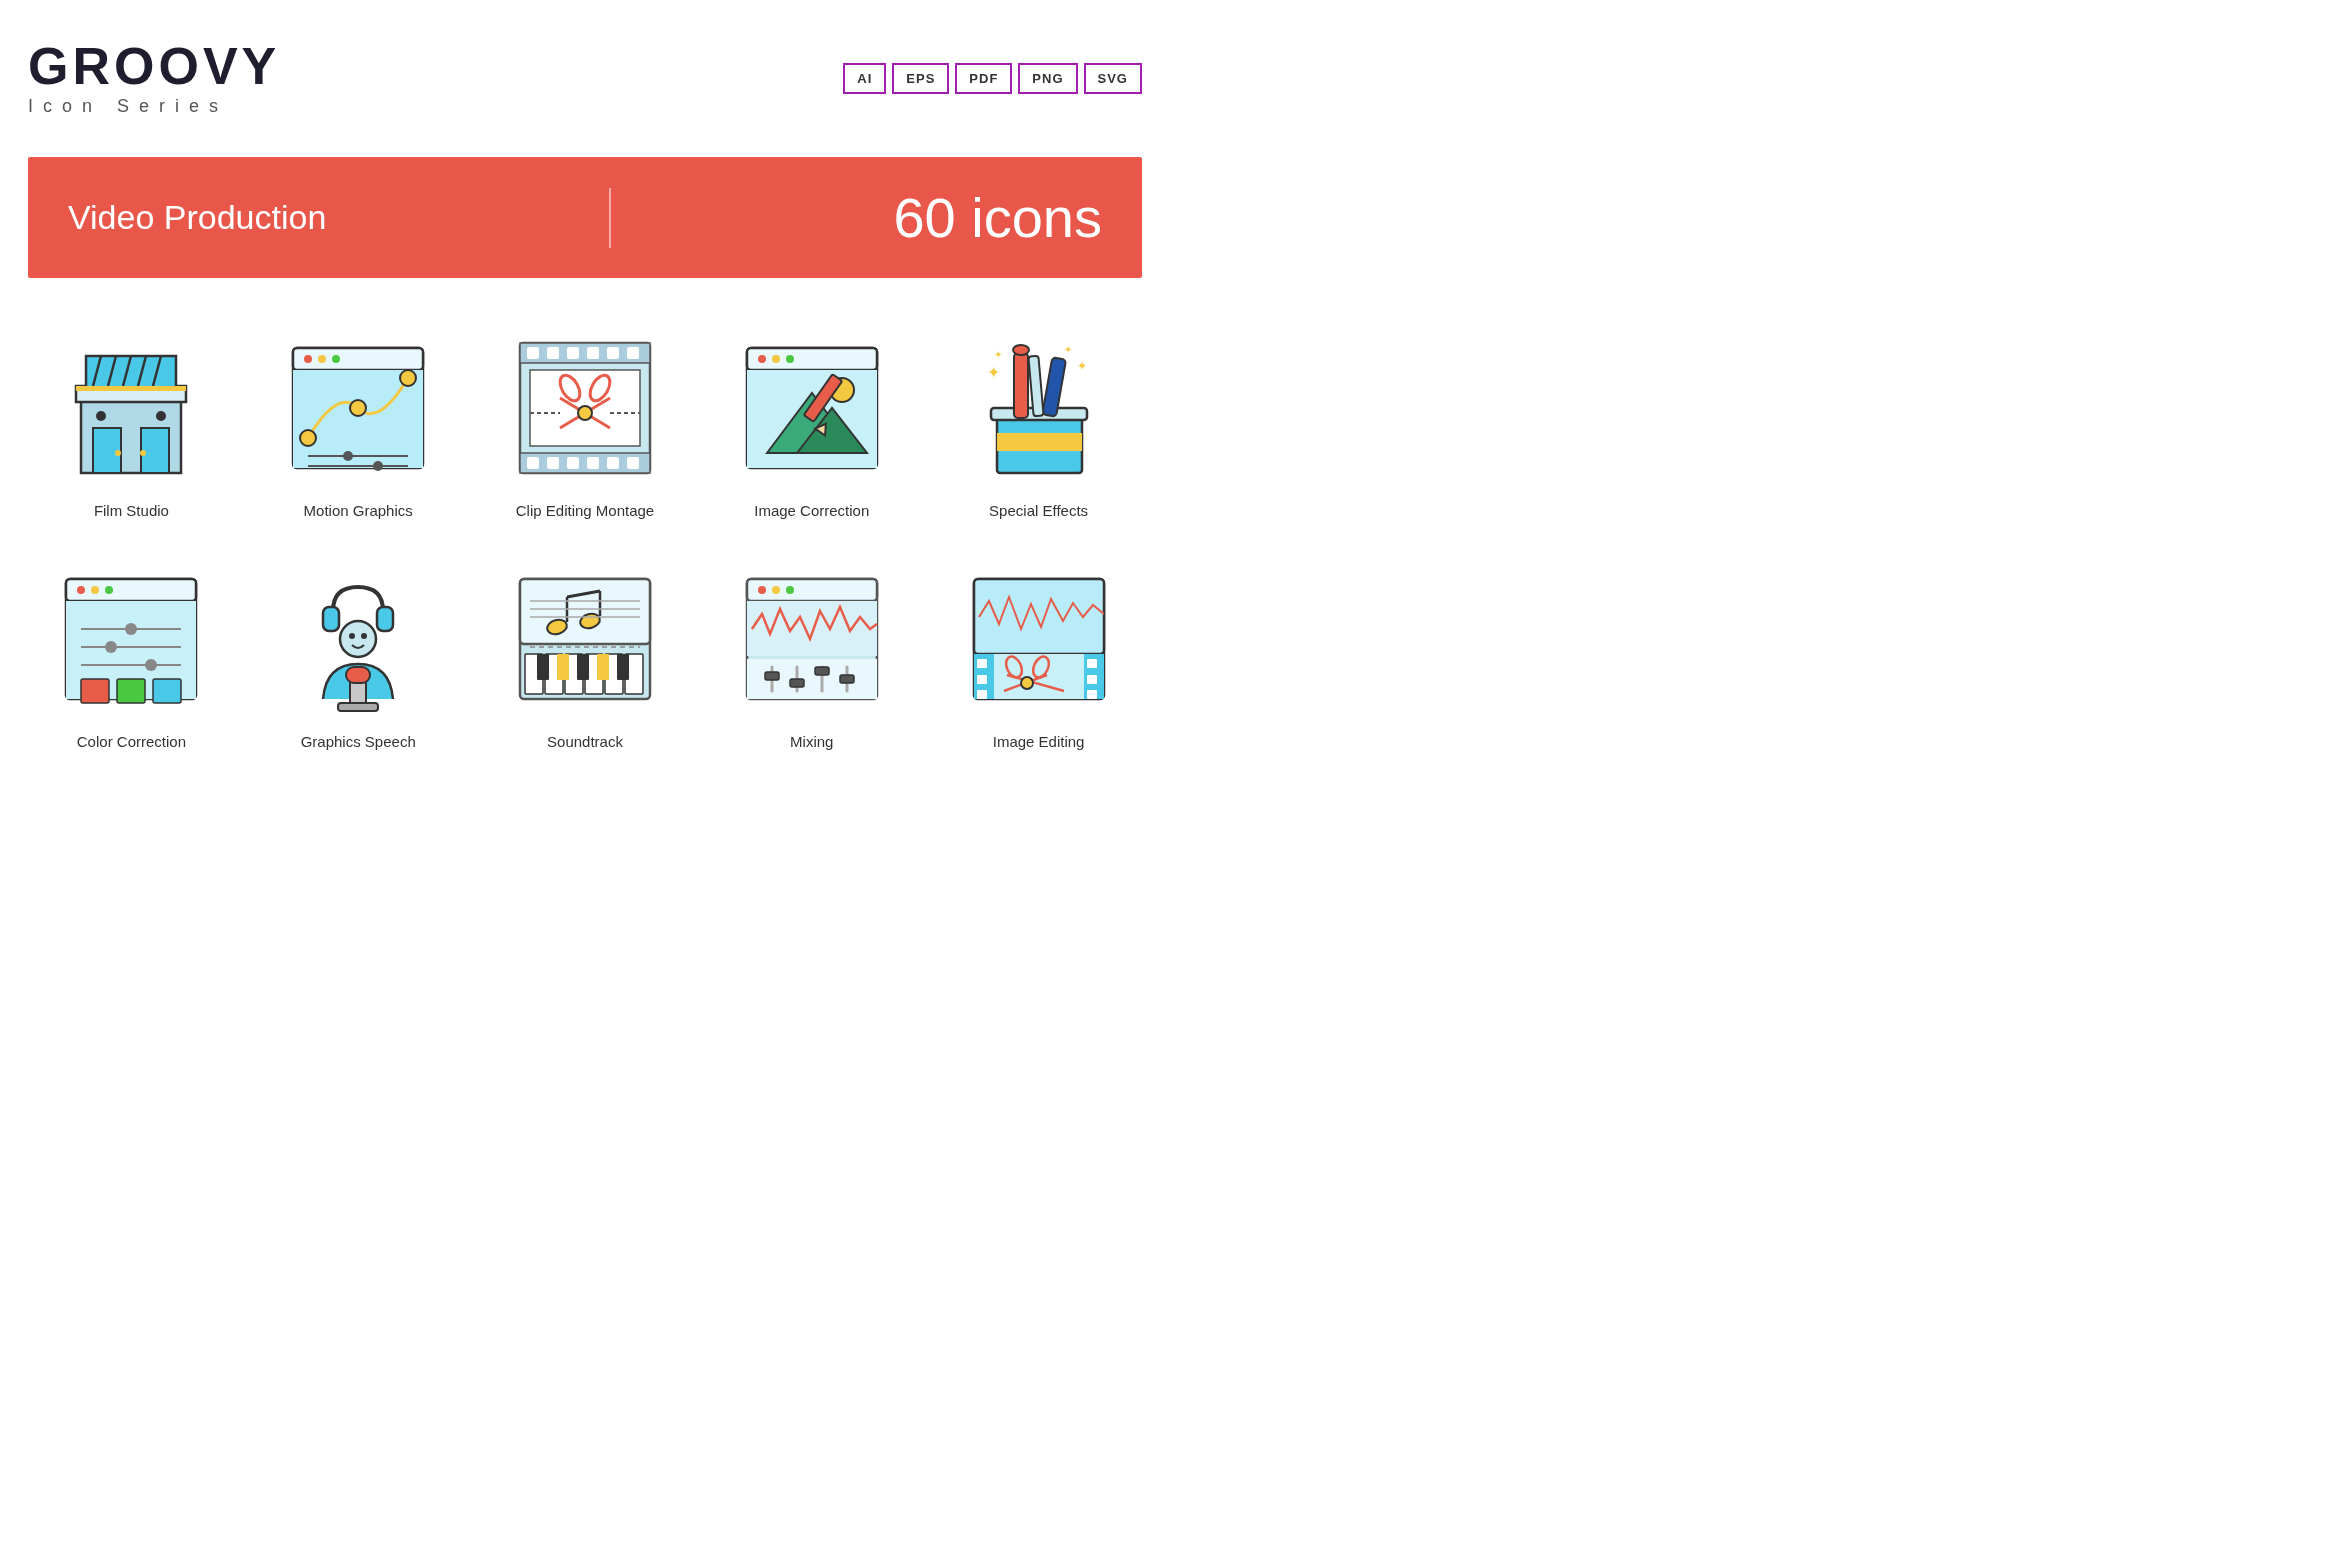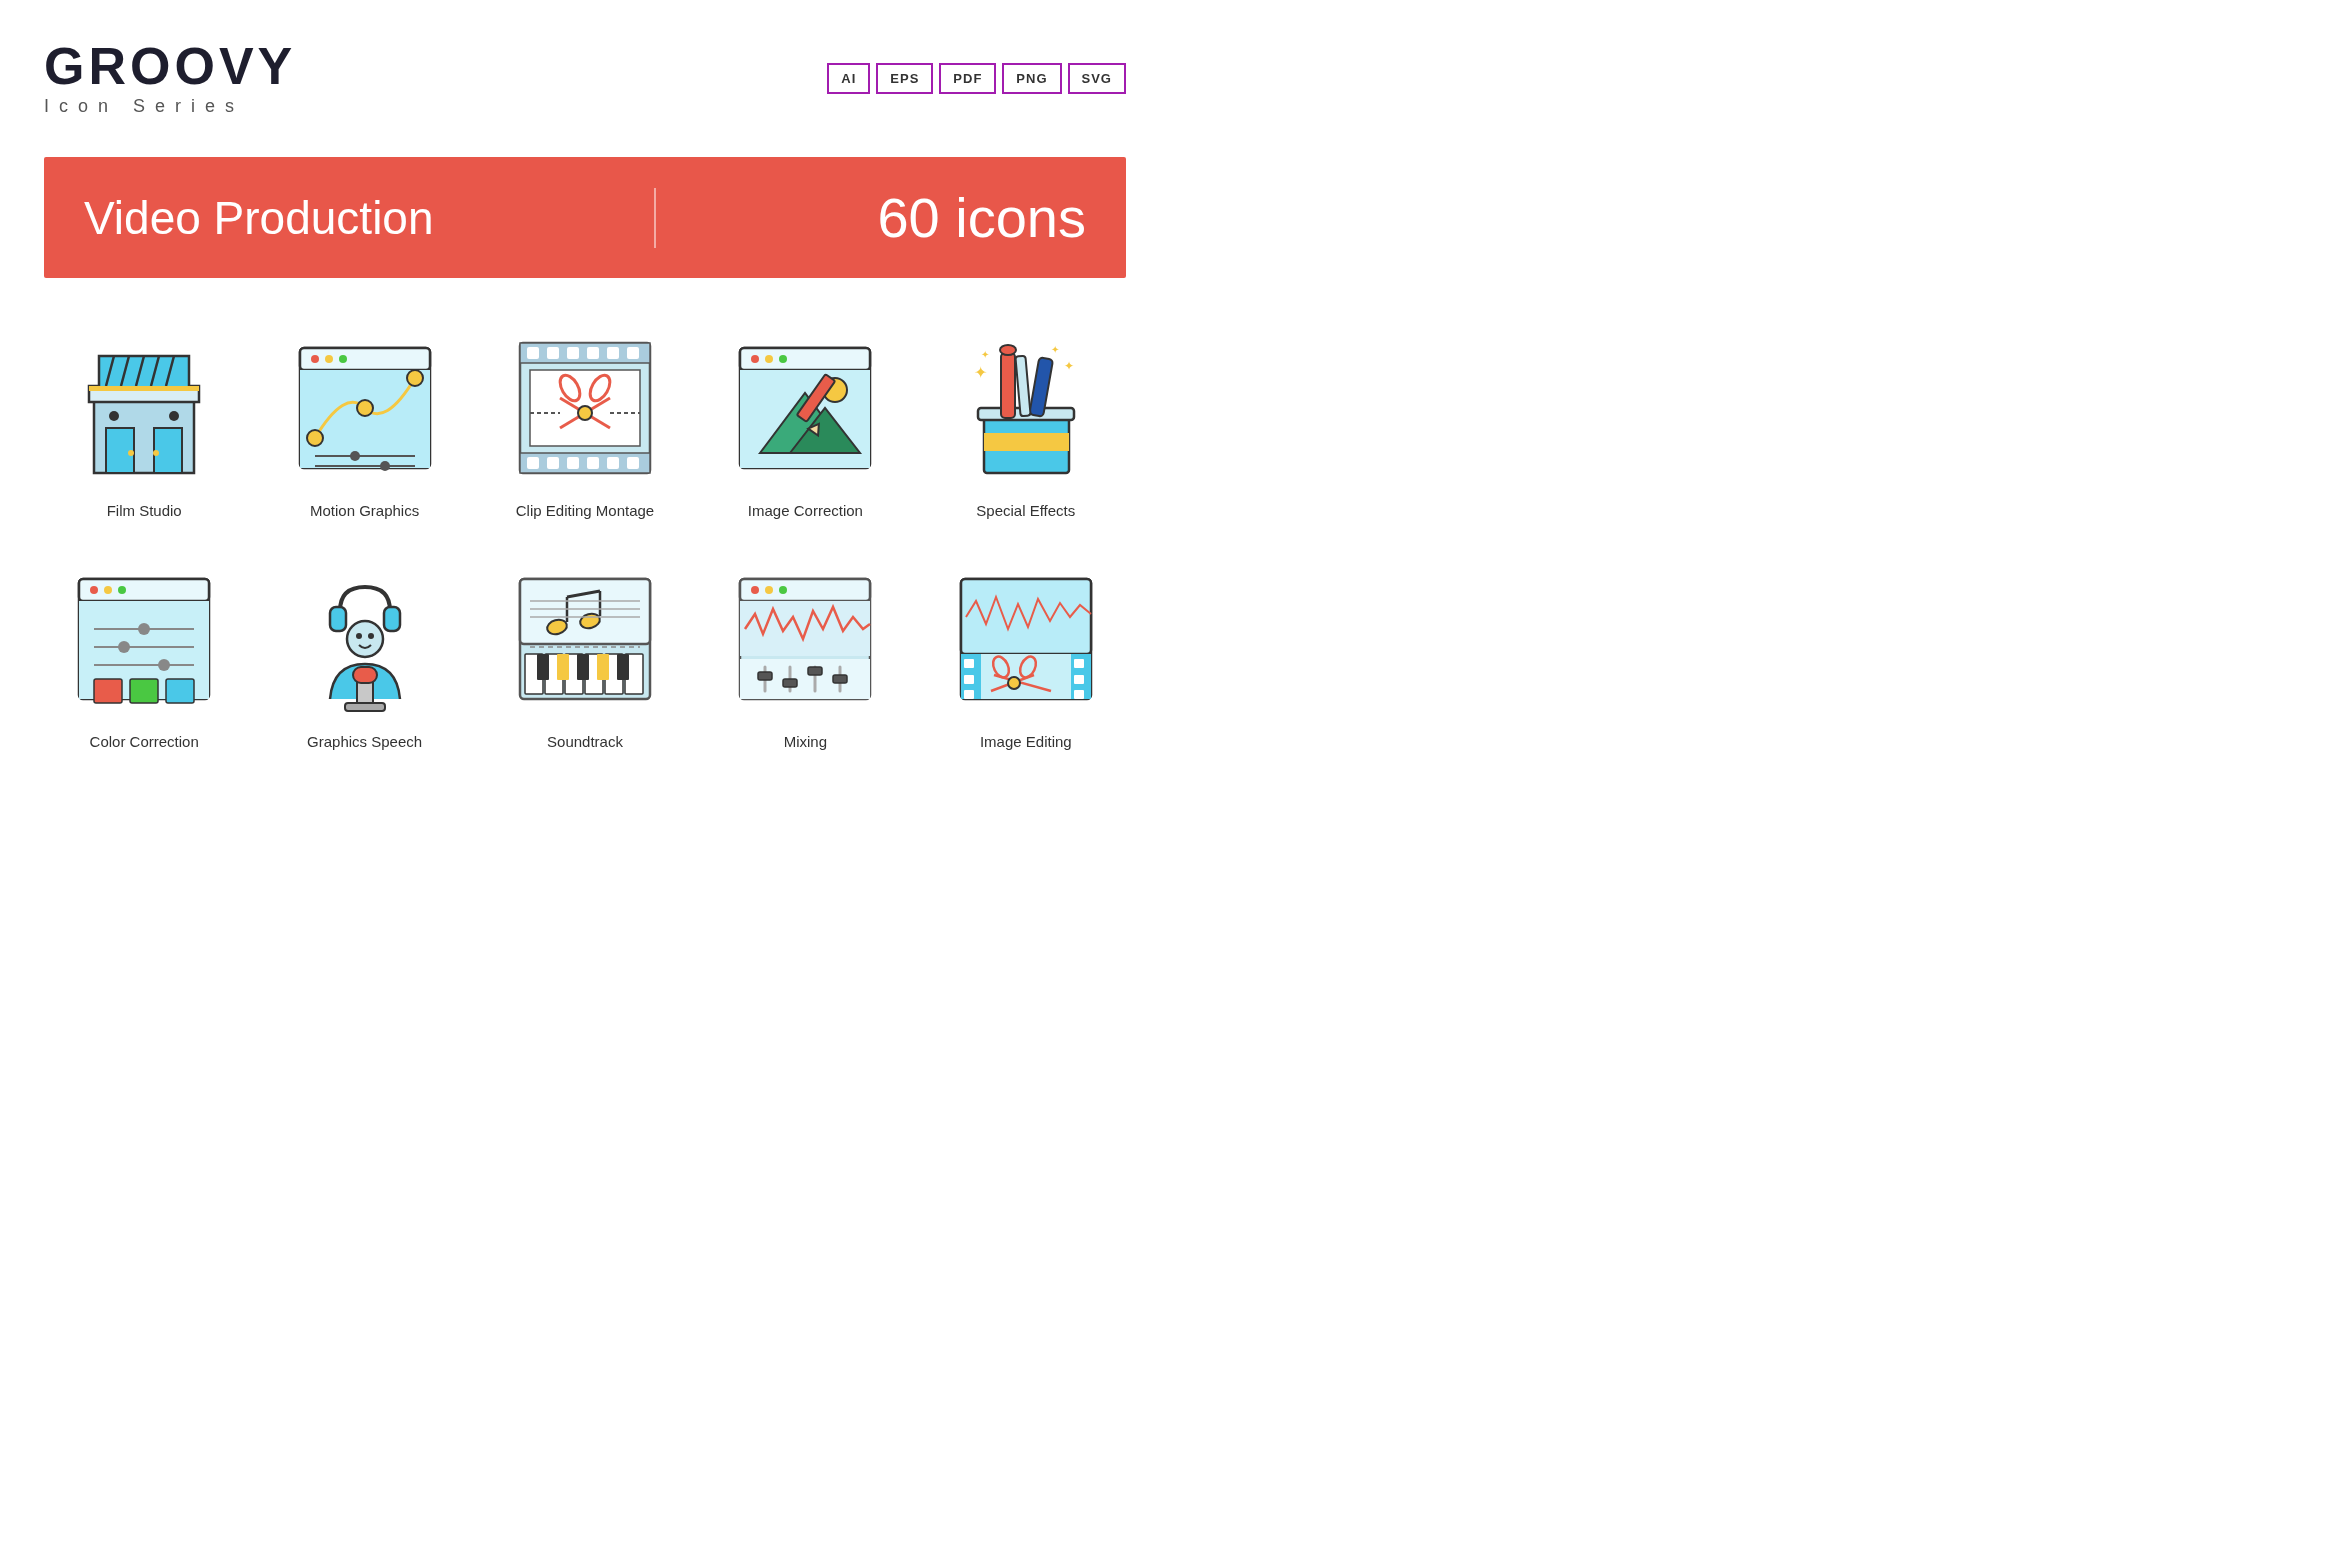--- a/index.html
+++ b/index.html
@@ -6,21 +6,21 @@
     body {
       background: #ffffff;
       font-family: 'Arial', sans-serif;
       width: 1170px;
       min-height: 780px;
       overflow-x: hidden;
     }
 
     .page-wrapper {
       width: 1170px;
-      padding: 40px 44px;
+      padding: 40px 28px;
     }
 
     
     .header {
       display: flex;
       justify-content: space-between;
       align-items: center;
       margin-bottom: 40px;
     }
     .logo-section {}
@@ -54,21 +54,21 @@
     .banner {
       background: #e8574a;
       display: flex;
       align-items: center;
       justify-content: space-between;
       padding: 28px 40px;
       margin-bottom: 50px;
       border-radius: 2px;
     }
     .banner-title {
-      font-size: 46px;
+      font-size: 34px;
       color: #ffffff;
       font-weight: 400;
       text-align: right;
     }
     .banner-divider {
       width: 2px;
       height: 60px;
       background: rgba(255,255,255,0.5);
     }
     .banner-count {

